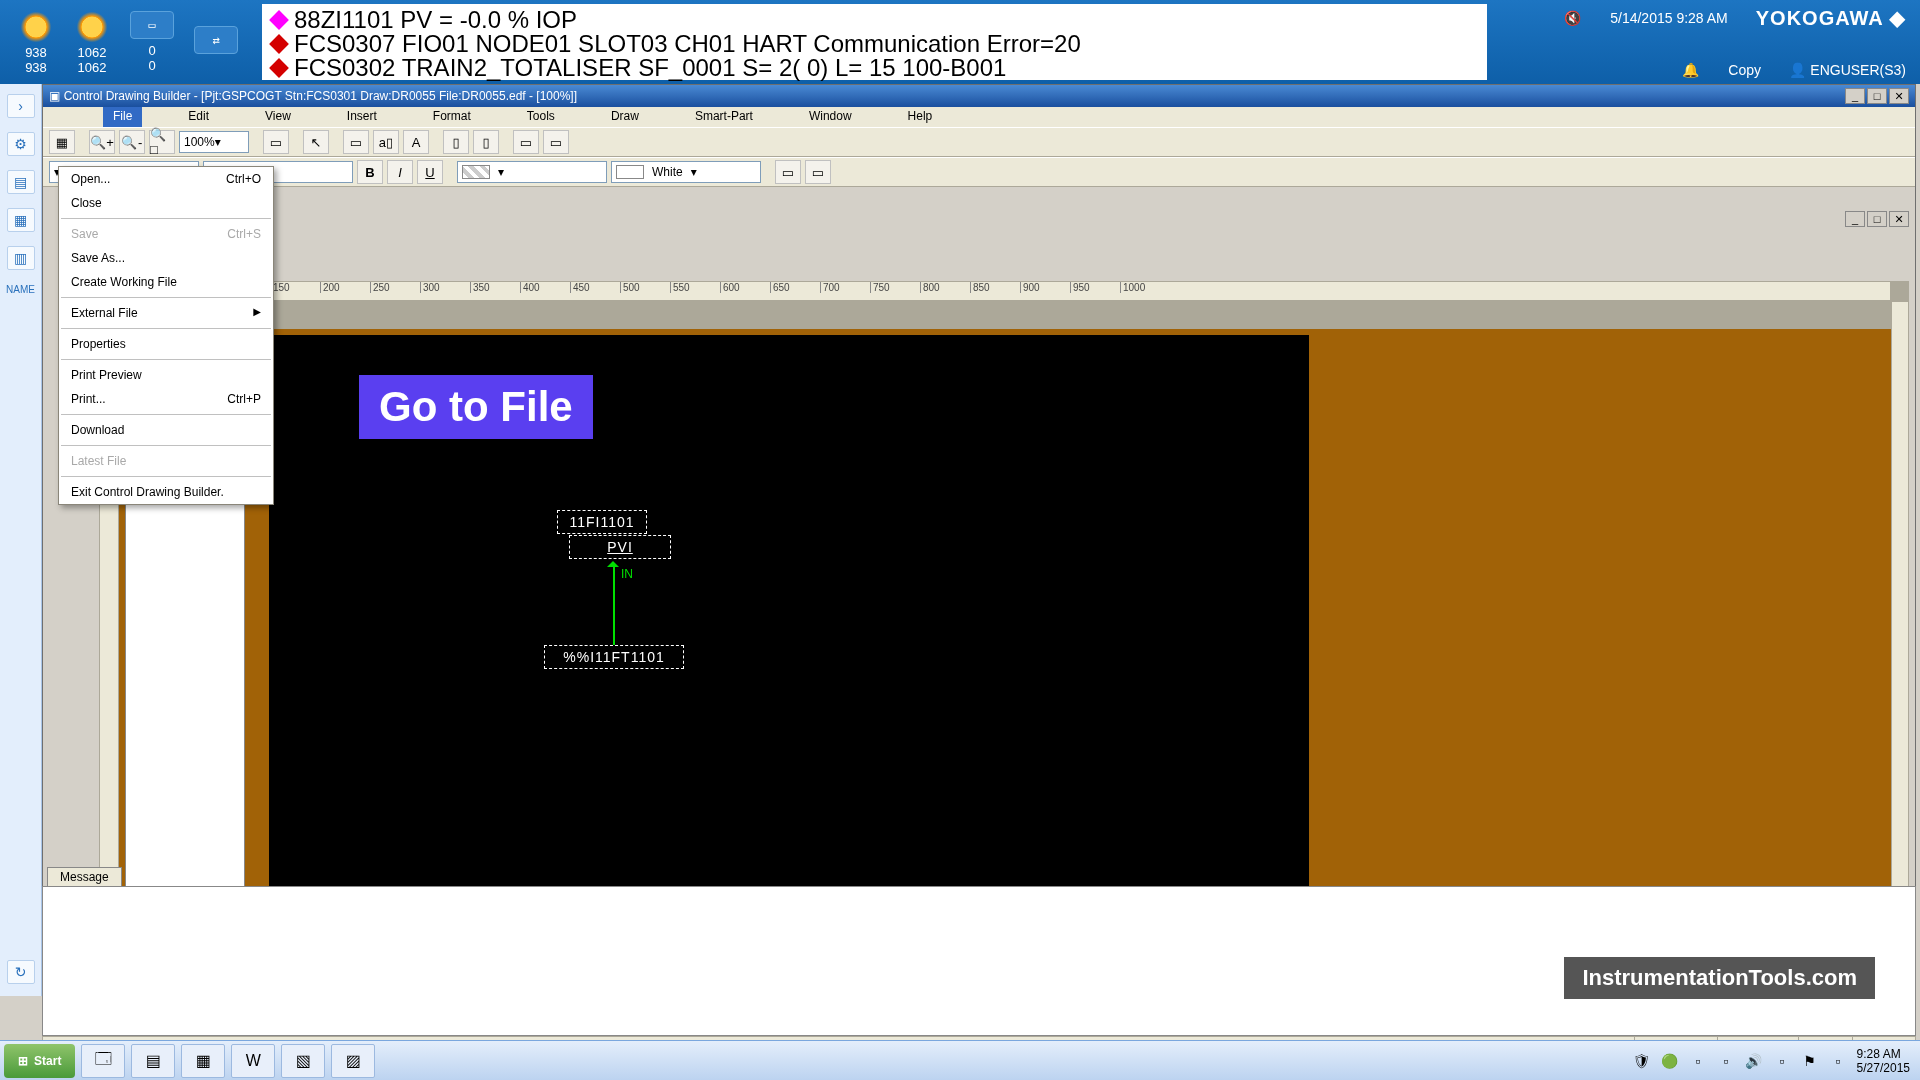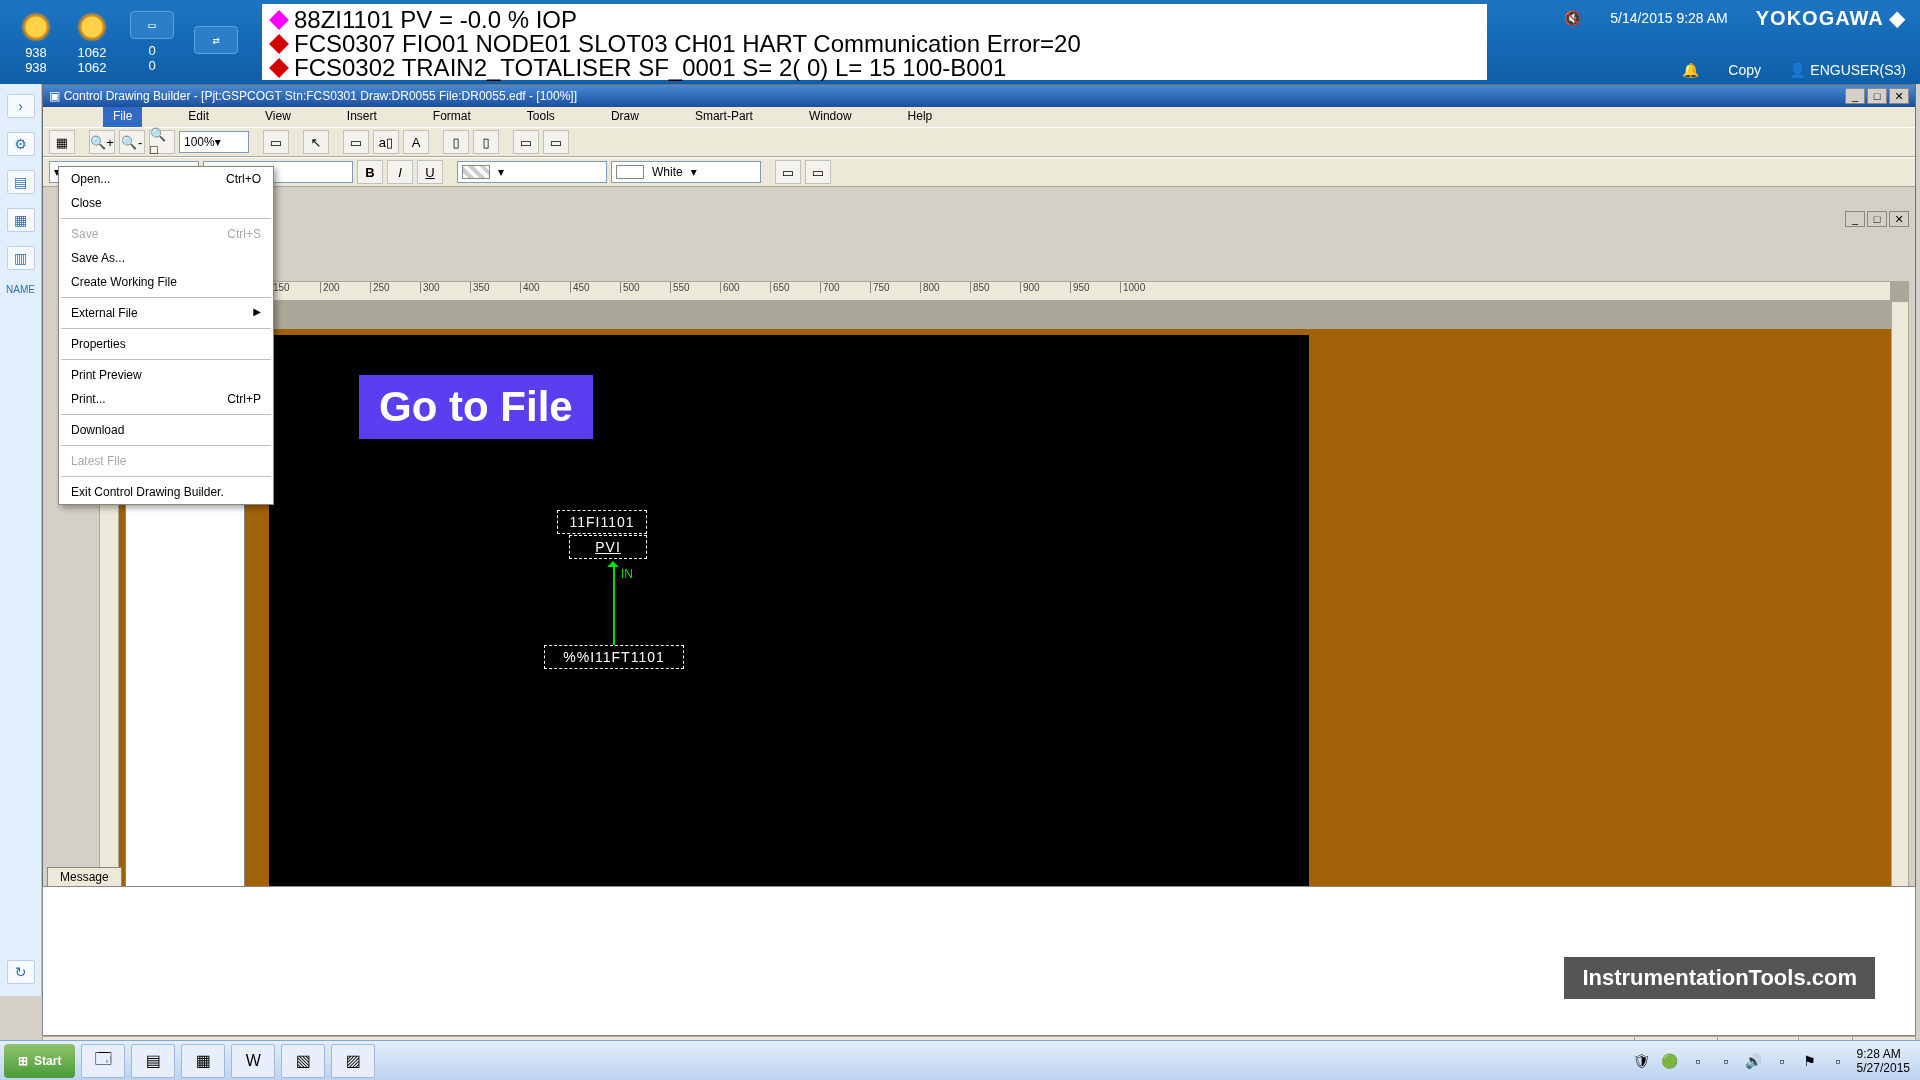--- a/index.html
+++ b/index.html
@@ -261,21 +261,21 @@
 
     <div class="canvas-wrap">
       <div class="nav-mini"></div>
       <div class="canvas">
 
         <div class="go-to-file">Go to File</div>
 
         <div class="fblock" style="left:288px;top:175px;width:90px;">
           <span>11FI1101</span>
         </div>
-        <div class="fblock" style="left:300px;top:200px;width:78px;text-decoration:underline;">
+        <div class="fblock" style="left:300px;top:200px;width:102px;text-decoration:underline;">
           <span>PVI</span>
         </div>
 
         <div class="wire" style="left:344px;top:230px;height:80px;"></div>
         <div class="wire-arrow" style="left:338px;top:220px;"></div>
         <div class="wire-label" style="left:352px;top:232px;">IN</div>
 
         <div class="fblock" style="left:275px;top:310px;width:140px;">
           <span>%%I11FT1101</span>
         </div>

